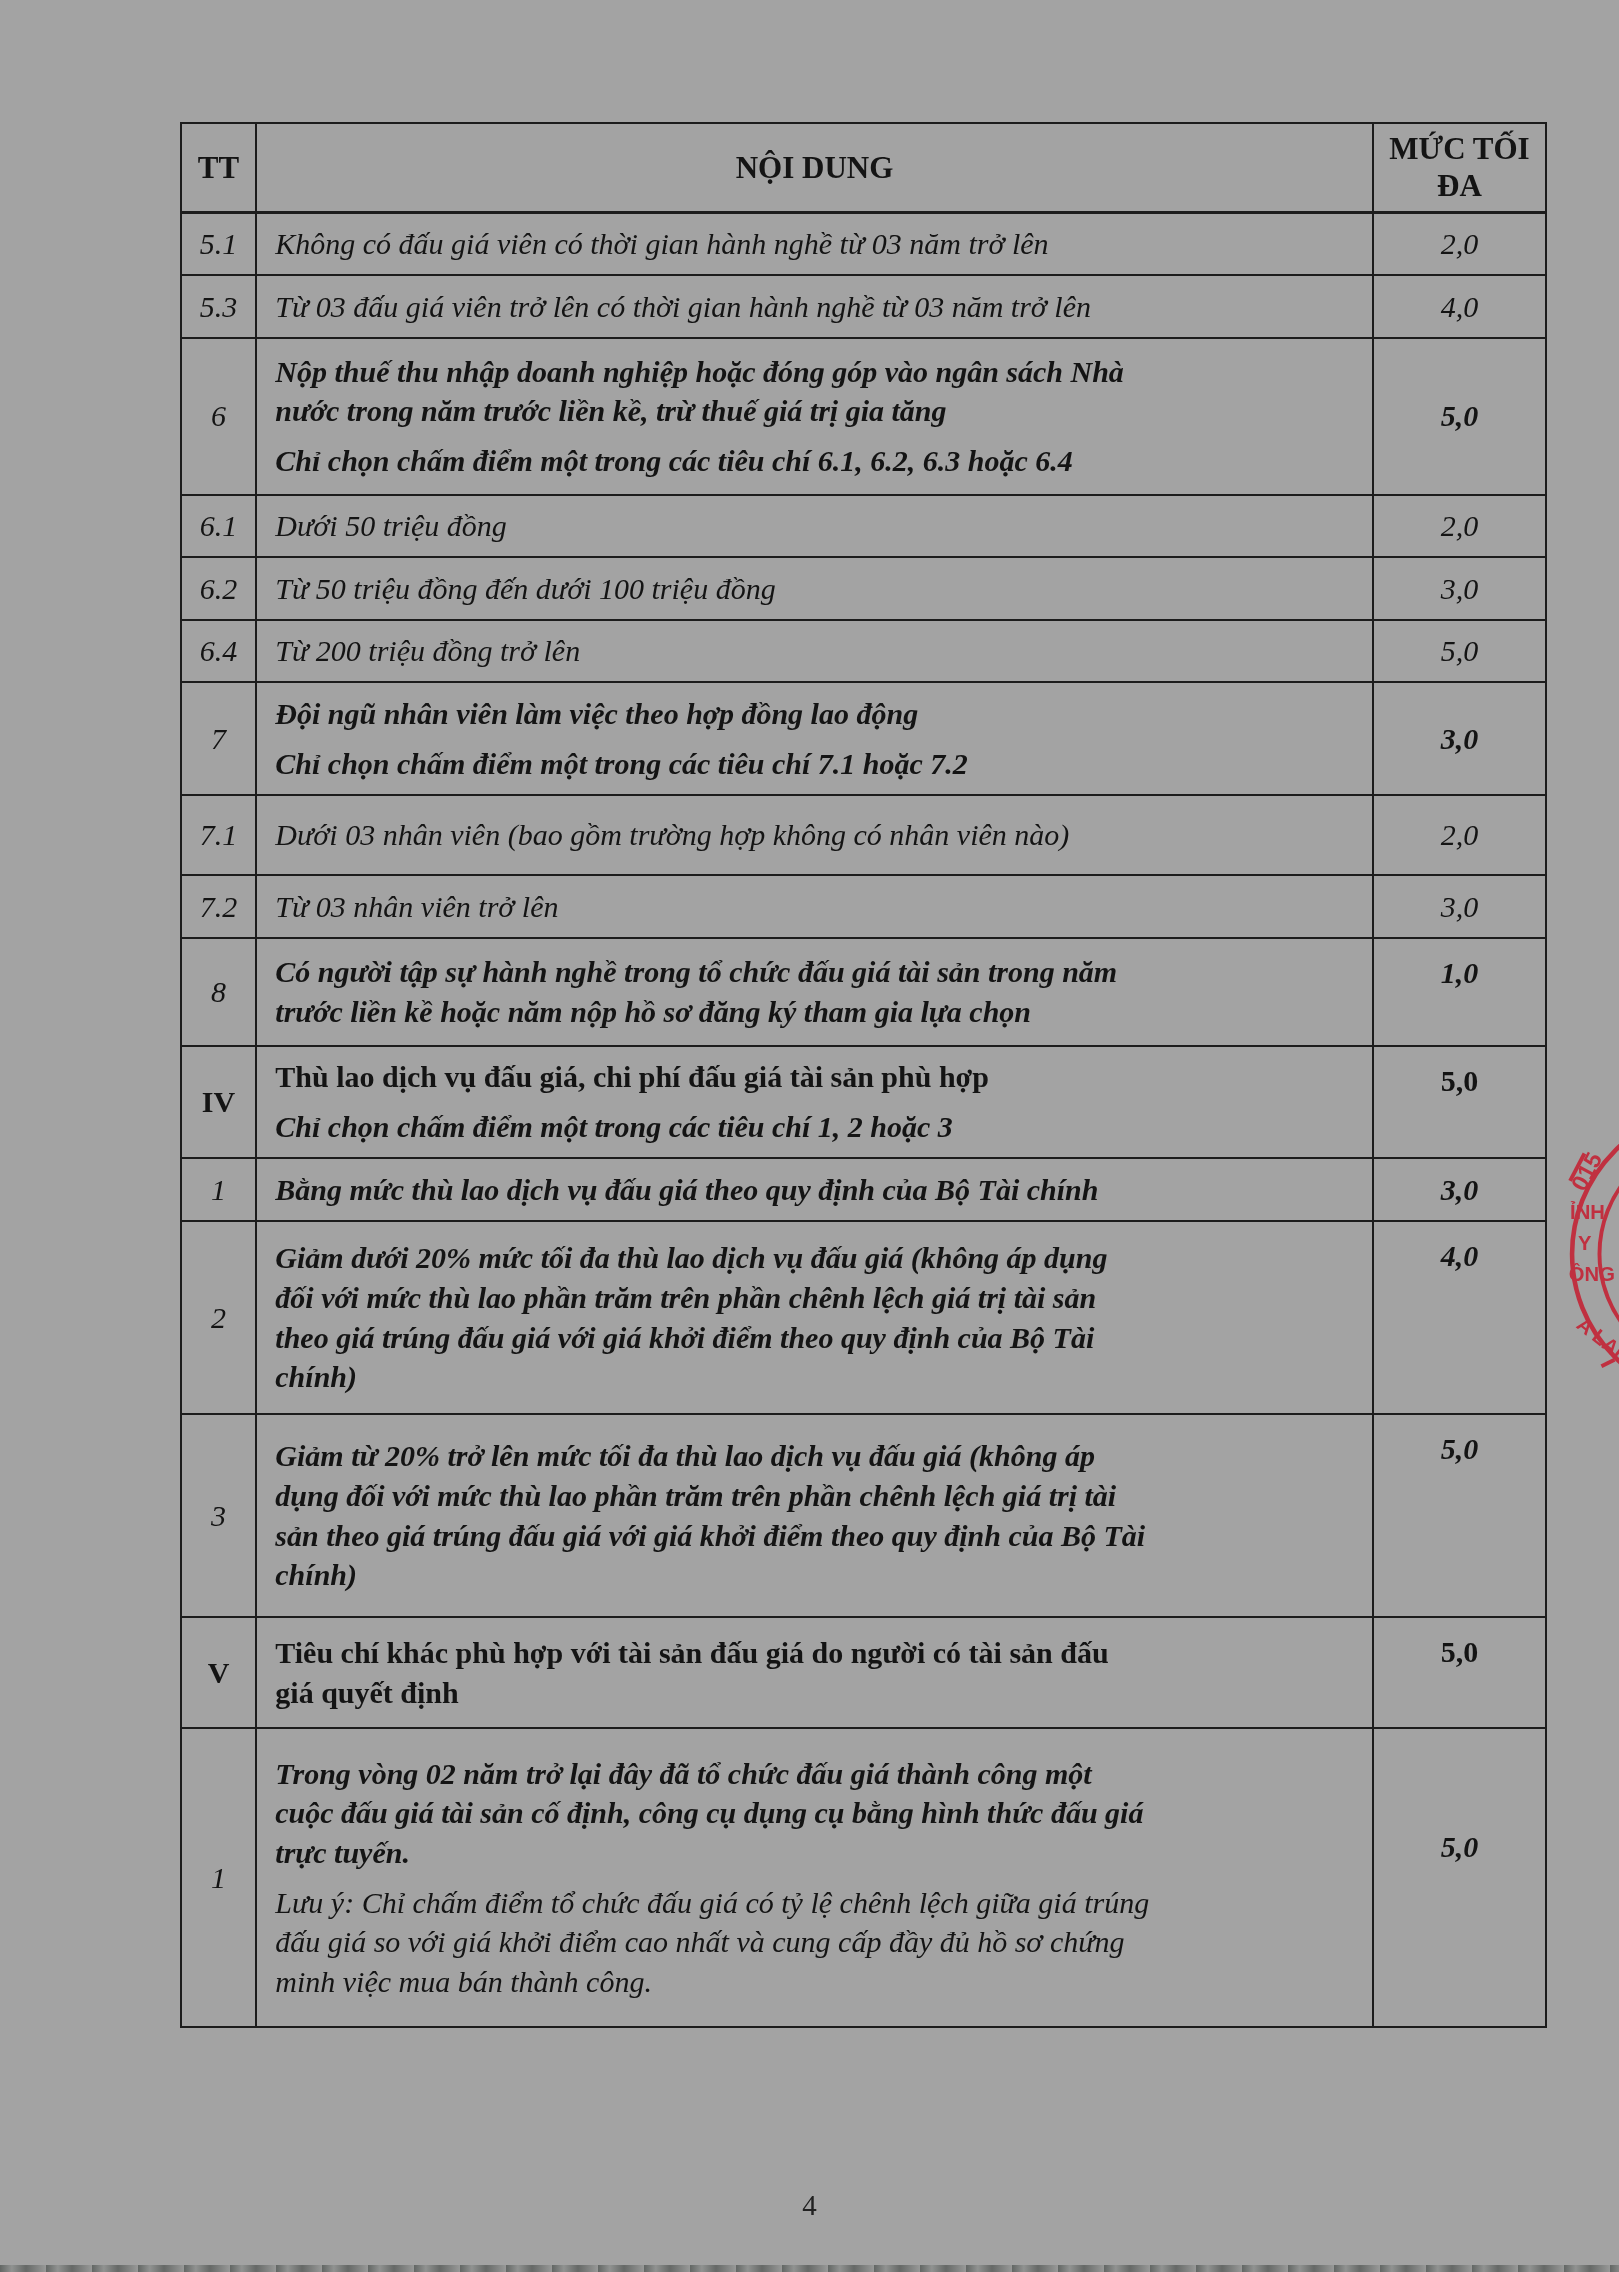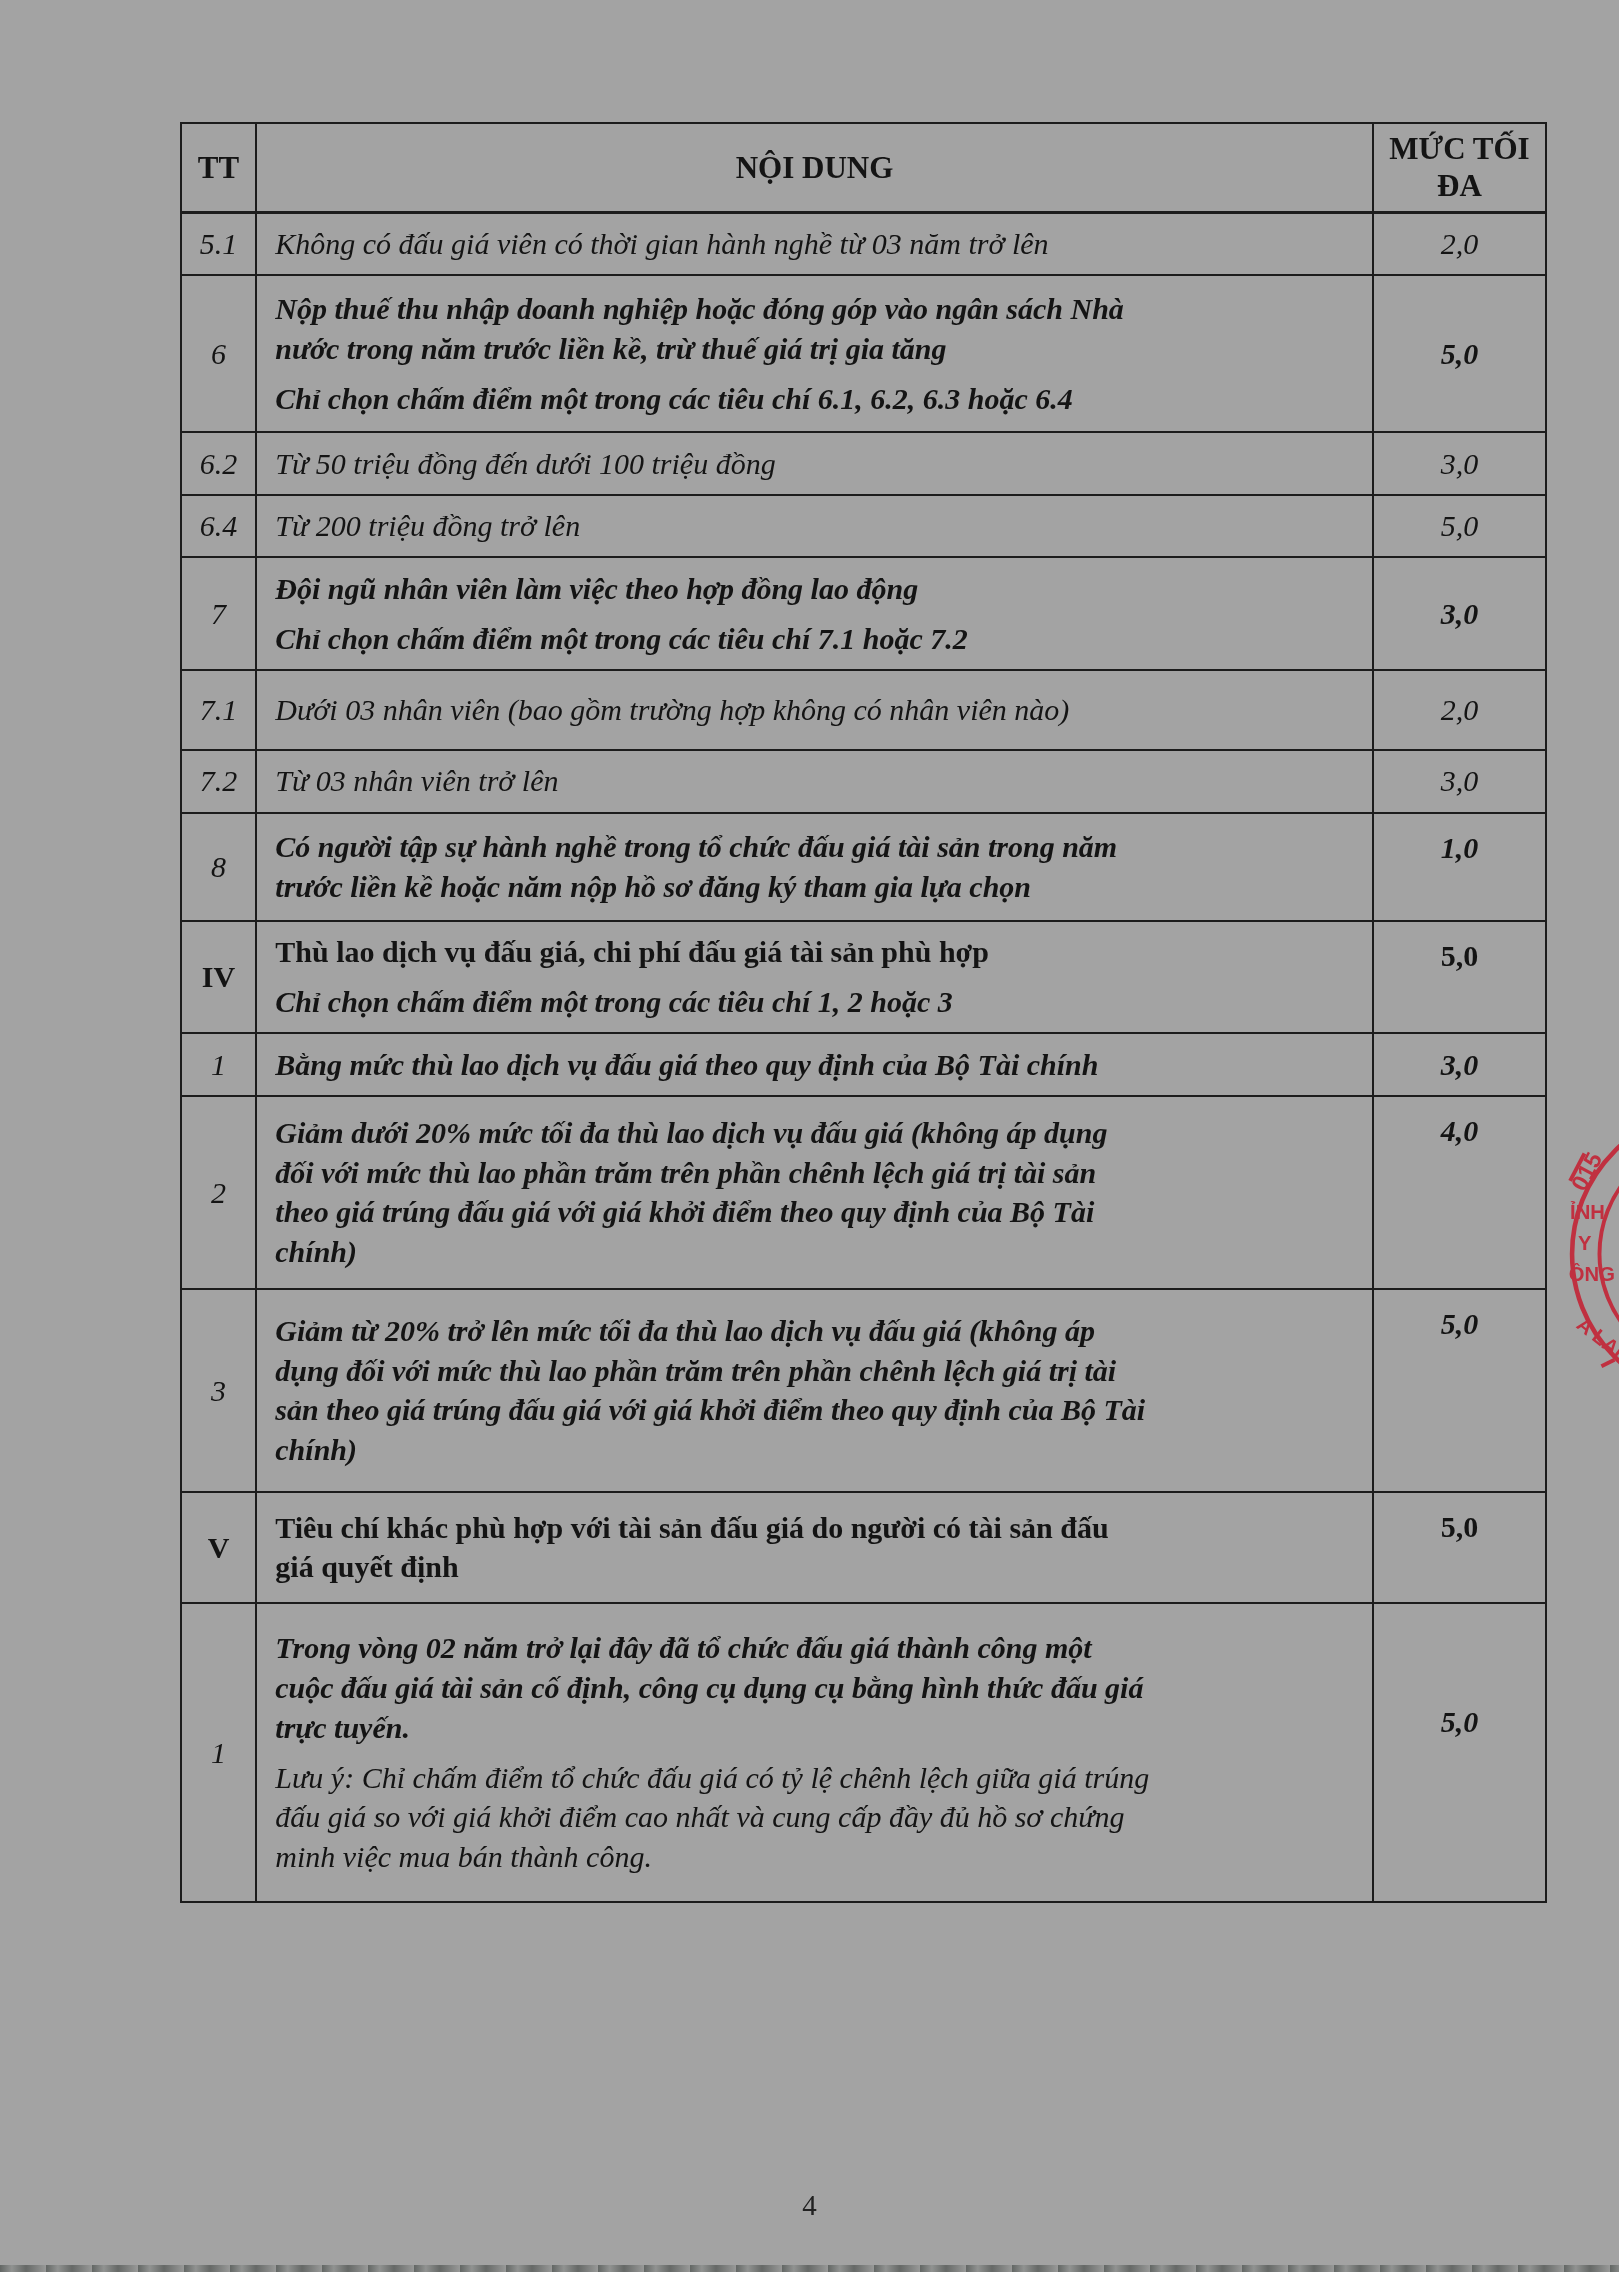--- a/index.html
+++ b/index.html
@@ -109,25 +109,35 @@
         <th>NỘI DUNG</th>
         <th>MỨC TỐI ĐA</th>
       </tr>
     </thead>
     <tbody id="rows">
         <tr style="height: 60px;">
           <td class="cell-tt st-italic">5.1</td>
           <td class="cell-content"><p class="st-italic">Không có đấu giá viên có thời gian hành nghề từ 03 năm trở lên</p></td>
           <td class="cell-score st-italic va-middle">2,0</td>
         </tr>
+        <tr style="height: 61px;">
+          <td class="cell-tt st-italic">5.3</td>
+          <td class="cell-content"><p class="st-italic">Từ 03 đấu giá viên trở lên có thời gian hành nghề từ 03 năm trở lên</p></td>
+          <td class="cell-score st-italic va-middle">4,0</td>
+        </tr>
         <tr style="height: 157px;">
           <td class="cell-tt st-italic">6</td>
           <td class="cell-content"><p class="st-bold-italic">Nộp thuế thu nhập doanh nghiệp hoặc đóng góp vào ngân sách Nhà
 nước trong năm trước liền kề, trừ thuế giá trị gia tăng</p><p class="st-bold-italic">Chỉ chọn chấm điểm một trong các tiêu chí 6.1, 6.2, 6.3 hoặc 6.4</p></td>
           <td class="cell-score st-bold-italic va-middle">5,0</td>
+        </tr>
+        <tr style="height: 59px;">
+          <td class="cell-tt st-italic">6.1</td>
+          <td class="cell-content"><p class="st-italic">Dưới 50 triệu đồng</p></td>
+          <td class="cell-score st-italic va-middle">2,0</td>
         </tr>
         <tr style="height: 62px;">
           <td class="cell-tt st-italic">6.2</td>
           <td class="cell-content"><p class="st-italic">Từ 50 triệu đồng đến dưới 100 triệu đồng</p></td>
           <td class="cell-score st-italic va-middle">3,0</td>
         </tr>
         <tr style="height: 59px;">
           <td class="cell-tt st-italic">6.4</td>
           <td class="cell-content"><p class="st-italic">Từ 200 triệu đồng trở lên</p></td>
           <td class="cell-score st-italic va-middle">5,0</td>

